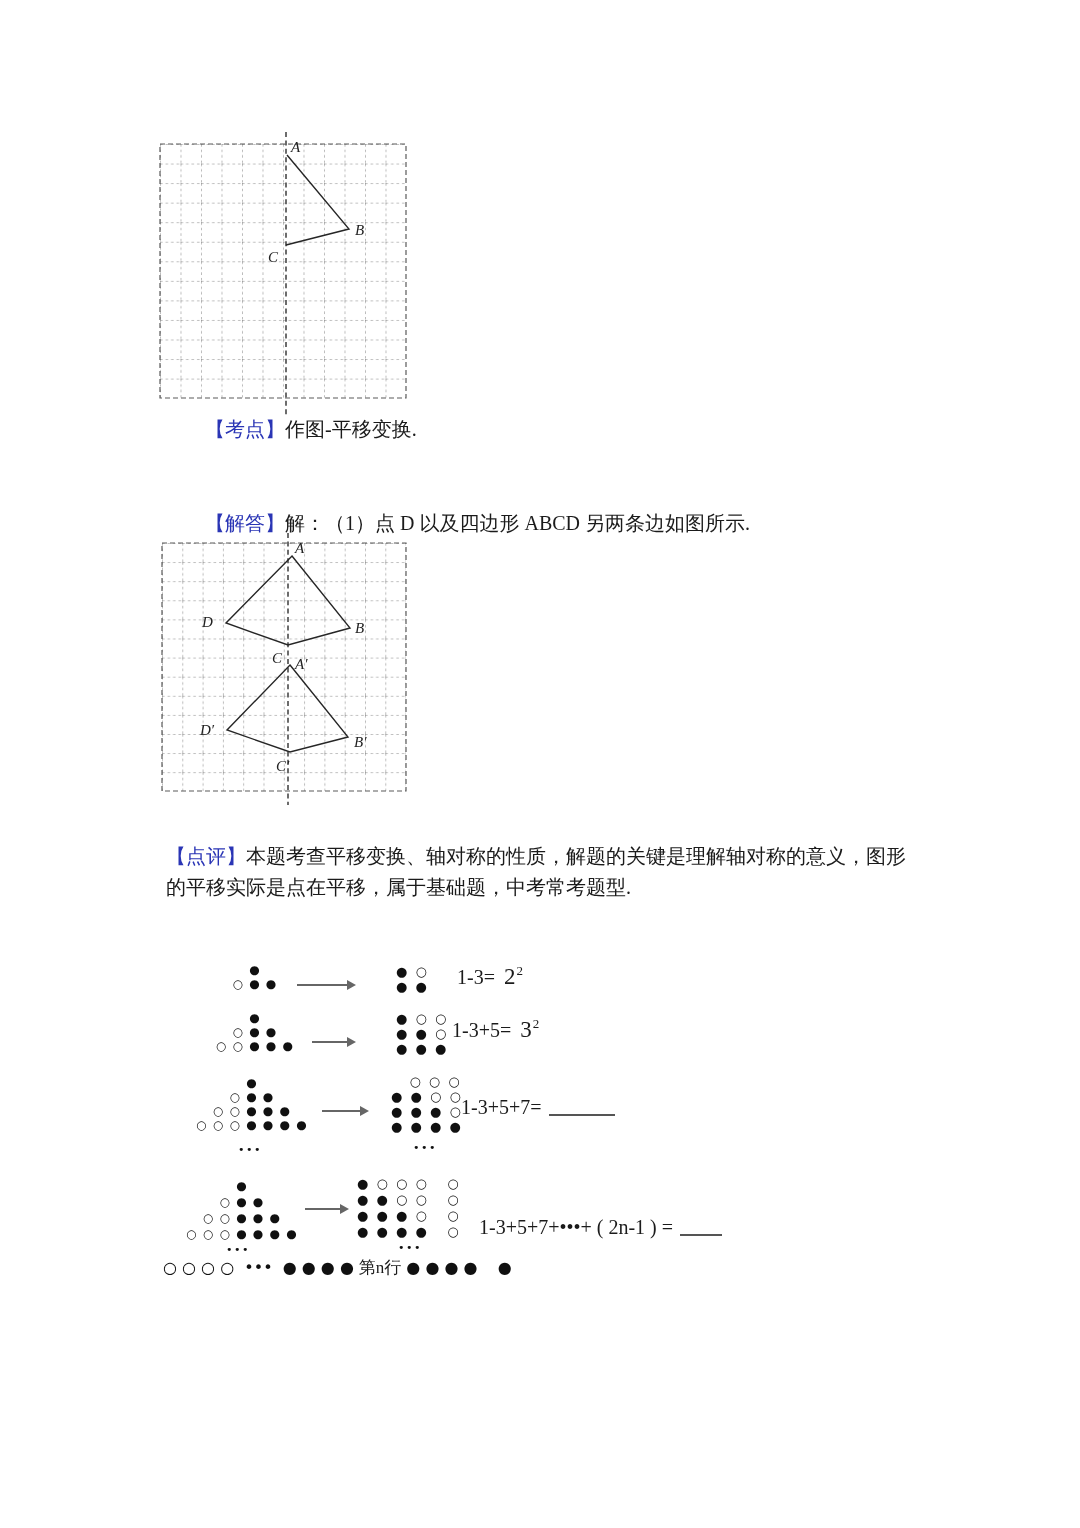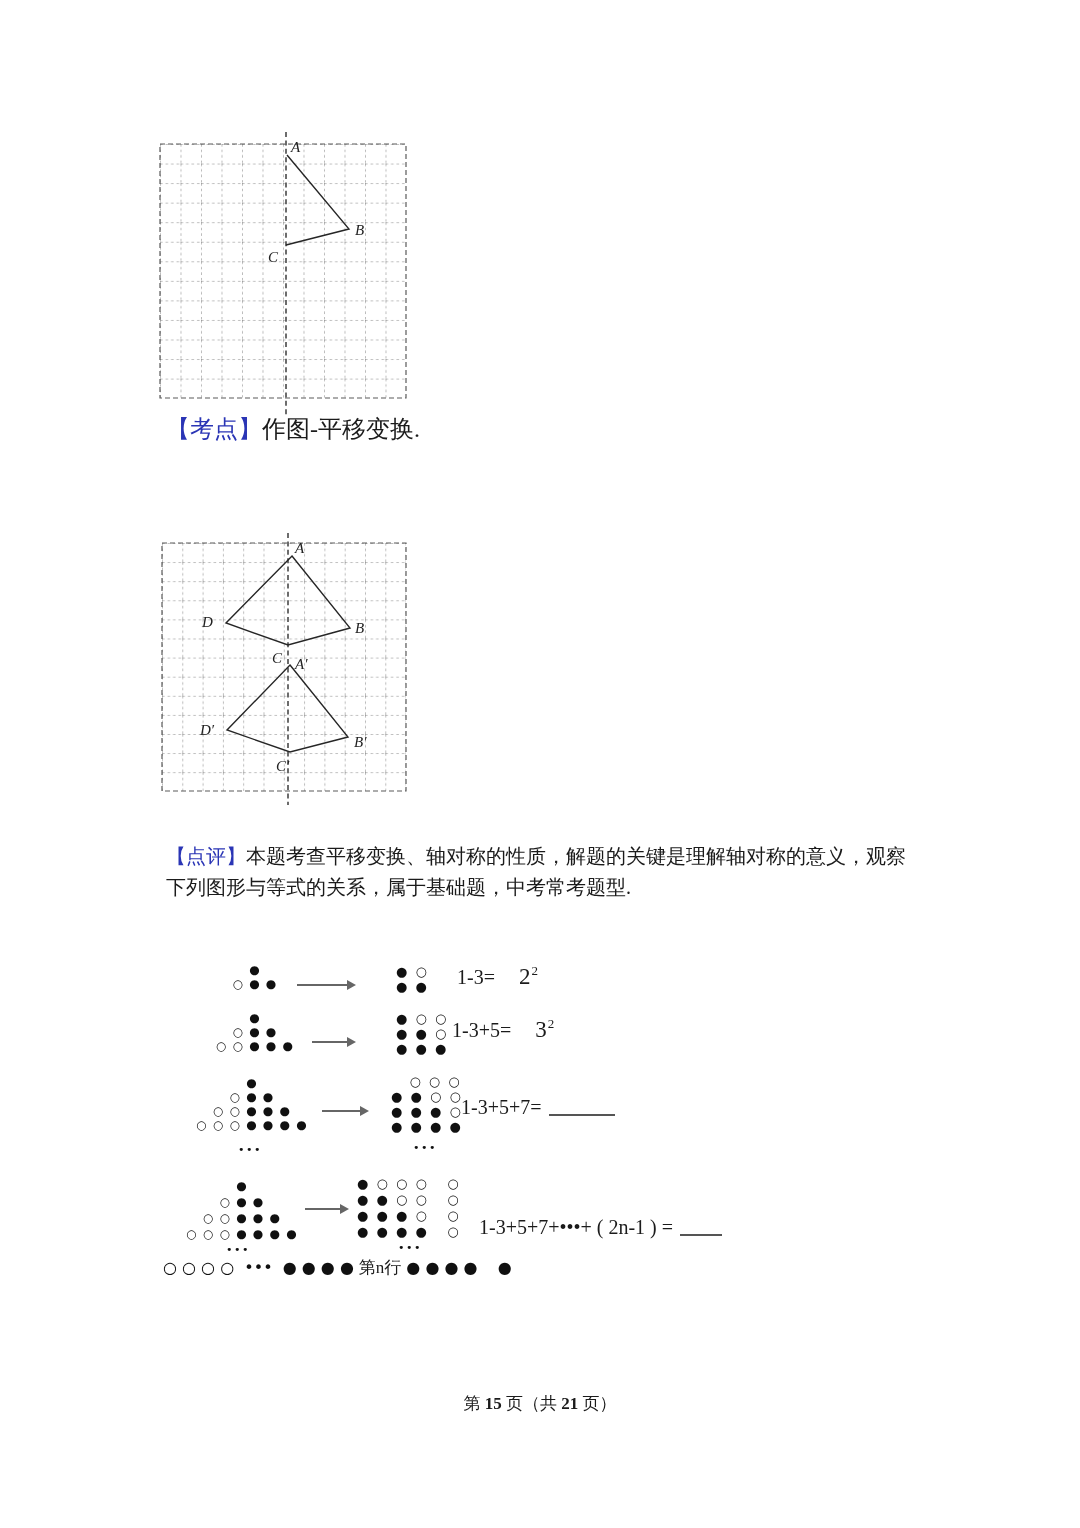--- a/index.html
+++ b/index.html
@@ -2,42 +2,42 @@
 <html><head>
 <meta charset="utf-8">
 <style>
   html,body { margin:0; padding:0; background:#ffffff; }
   .page {
     position:relative; width:1080px; height:1528px; background:#ffffff;
     font-family:"Liberation Serif","DejaVu Serif",serif; color:#1b1b1b;
     overflow:hidden;
   }
   .abs { position:absolute; }
-  .line { font-size:24px; line-height:31px; white-space:nowrap; }
+  .line { font-size:20px; line-height:31px; white-space:nowrap;margin-left:39px; }
   .para { font-size:20px; line-height:31px; }
   .blue { color:#2a35b5; }
   svg.fig { position:absolute; overflow:visible; }
   svg text { font-family:"Liberation Serif","DejaVu Serif",serif; font-style:italic; font-size:15px; fill:#222; }
   .tri { display:flex; flex-direction:column; align-items:center; }
   .sq  { display:flex; flex-direction:column; align-items:flex-start; }
   .dots {
     font-family:"DejaVu Sans",sans-serif; white-space:pre; color:#101010;
   }
   .tri .dots { font-size:12px; line-height:14px; letter-spacing:1.2px; }
   .tri4 .dots { line-height:16px; }
   .sq .dots { font-size:13px; line-height:15px; letter-spacing:2px; }
   .sq4 .dots { line-height:16px; }
   .dots-ellipsis { font-family:"DejaVu Sans",sans-serif; font-size:11px; letter-spacing:1.5px; color:#101010; white-space:pre; }
   .arrow { height:2px; background:#666; }
   .arrow::after {
     content:""; position:absolute; right:-2px; top:-4px;
     border-left:9px solid #666; border-top:5px solid transparent; border-bottom:5px solid transparent;
   }
   .eq { font-size:20px; white-space:nowrap; }
-  .eq .result { font-size:23px; margin-left:24px;font-family:Liberation Serif, serif; }
+  .eq .result { font-size:23px; margin-left:9px;font-family:Liberation Serif, serif; }
   .eq .result sup { font-size:13px; vertical-align:9px; margin-left:1px; }
   .eq .blank { display:inline-block; border-bottom:2px solid #555; height:3px; margin-left:7px; vertical-align:-2px; }
   .p4-bottom { display:flex; align-items:center; }
   .p4-label { font-size:17px; margin:0 5px; color:#1b1b1b; white-space:nowrap; }
   .footer { left:0; right:0; text-align:center; font-size:17px; color:#1b1b1b; }
 </style>
 </head>
 <body>
 
 <div class="page">
@@ -52,20 +52,23 @@
     <line x1="128" y1="4" x2="128" y2="287" stroke="#3d3d3d" stroke-width="1.5" stroke-dasharray="5 3.4"></line>
     <path d="M129 27 L191 101 L128 117" fill="none" stroke="#262626" stroke-width="1.4"></path>
     <text x="133" y="24">A</text>
     <text x="197" y="107">B</text>
     <text x="110" y="134">C</text>
   </svg>
 
   <div class="abs line" style="left:166px; top:414px;">
     <span class="blue">【考点】</span><span>作图-平移变换.</span>
   </div>
+  <div class="abs line" style="left:166px; top:508px;">
+    <span class="blue">【解答】</span><span>解：（1）点 D 以及四边形 ABCD 另两条边如图所示.</span>
+  </div>
 
   <svg class="fig" style="left:158px; top:531px;" width="252" height="276" viewBox="0 0 252 276">
     <defs>
       <pattern id="gp2" x="4" y="12" width="20.3" height="19.1" patternUnits="userSpaceOnUse">
         <path d="M0 0 H20.3 M0 0 V19.1" fill="none" stroke="#7b7b7b" stroke-width="1" stroke-dasharray="2.6 2.9"></path>
       </pattern>
     </defs>
     <rect x="4" y="12" width="244" height="248" fill="url(#gp2)" stroke="#5a5a5a" stroke-width="1.2" stroke-dasharray="5 3"></rect>
     <line x1="130" y1="2" x2="130" y2="274" stroke="#3d3d3d" stroke-width="1.5" stroke-dasharray="5 3.4"></line>
     <path d="M134 25 L192 97 L130 114 L68 92 Z" fill="none" stroke="#262626" stroke-width="1.4"></path>
@@ -74,21 +77,21 @@
     <text x="44" y="96">D</text>
     <text x="197" y="102">B</text>
     <text x="114" y="132">C</text>
     <text x="137" y="138">A′</text>
     <text x="42" y="204">D′</text>
     <text x="196" y="216">B′</text>
     <text x="118" y="240">C′</text>
   </svg>
 
   <div class="abs para" style="left:166px; top:841px; width:756px;">
-    <span class="blue">【点评】</span><span>本题考查平移变换、轴对称的性质，解题的关键是理解轴对称的意义，观察下列图形与等式的关系，属于基础题，中考常考题型.</span>
+    <span class="blue">【点评】</span><span>本题考查平移变换、轴对称的性质，解题的关键是理解轴对称的意义，图形的平移实际是点在平移，属于基础题，中考常考题型.</span>
   </div>
 
 
   <div class="abs tri" style="left:205px; top:963px; width:100px;">
     <div class="dots">●</div>
     <div class="dots">○ ● ●</div>
   </div>
   <div class="abs arrow" style="left:297px; top:984px; width:57px;"></div>
   <div class="abs sq" style="left:396px; top:964px;">
     <div class="dots">● ○</div>
@@ -149,17 +152,14 @@
   <div class="abs dots-ellipsis" style="left:398px; top:1241px;">•••</div>
   <div class="abs eq" style="left:479px; top:1216px;">
     <span>1-3+5+7+•••+ ( 2n-1 ) =</span><span class="blank" style="width:42px;"></span>
   </div>
   <div class="abs p4-bottom" style="left:163px; top:1256px;">
     <span class="dots">○ ○ ○ ○  •••  ● ● ● ●</span>
     <span class="p4-label">第n行</span>
     <span class="dots">● ● ● ●    ●</span>
   </div>
 
-  <div class="abs footer" style="top:1392px;">
-    <span>第 </span><b>15</b><span> 页（共 </span><b>21</b><span> 页）</span>
-  </div>
 
 </div>
 
 </body></html>

